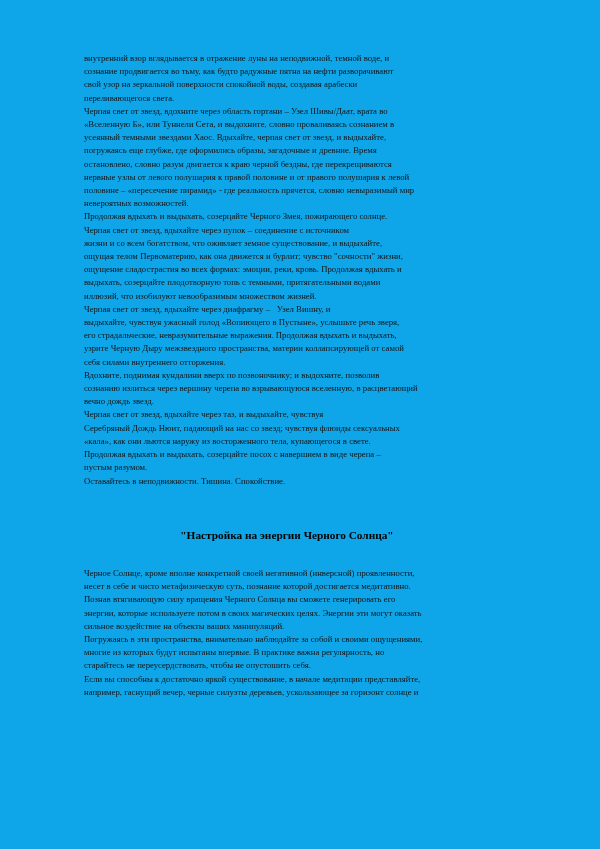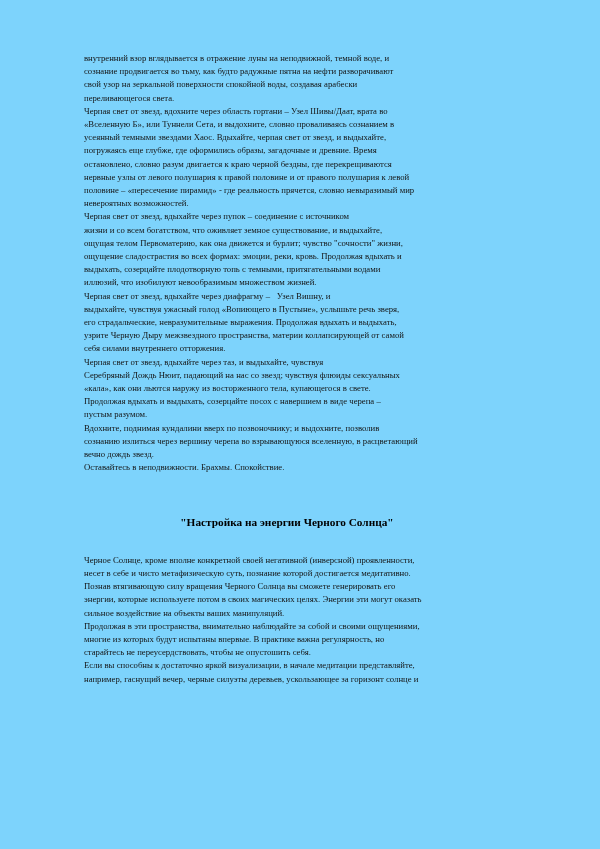--- a/index.html
+++ b/index.html
@@ -12,21 +12,21 @@
     height: 849px;
     overflow: hidden;
     font-family: "Liberation Serif", "DejaVu Serif", serif;
     color: #1a1a1a;
   }
   .page {
     box-sizing: border-box;
     width: 600px;
     height: 849px;
     padding: 52px 110px 0 84px;
-    background: #7dd3fc;
+    background: #0ea5e9;
   }
   .doc-body {
     font-size: 8.7px;
     line-height: 13.2px;
     text-align: left;
     color: #141414;
     -webkit-font-smoothing: antialiased;
   }
   .para {
     margin: 0;
@@ -61,48 +61,49 @@
 свой узор на зеркальной поверхности спокойной воды, создавая арабески
 переливающегося света.</p>
       <p class="para">Черпая свет от звезд, вдохните через область гортани – Узел Шивы/Даат, врата во
 «Вселенную Б», или Туннели Сета, и выдохните, словно проваливаясь сознанием в
 усеянный темными звездами Хаос. Вдыхайте, черпая свет от звезд, и выдыхайте,
 погружаясь еще глубже, где оформились образы, загадочные и древние. Время
 остановлено, словно разум двигается к краю черной бездны, где перекрещиваются
 нервные узлы от левого полушария к правой половине и от правого полушария к левой
 половине – «пересечение пирамид» - где реальность прячется, словно невыразимый мир
 невероятных возможностей.</p>
+      <p class="para">Продолжая вдыхать и выдыхать, созерцайте Черного Змея, пожирающего солнце.</p>
       <p class="para">Черпая свет от звезд, вдыхайте через пупок – соединение с источником
 жизни и со всем богатством, что оживляет земное существование, и выдыхайте,
 ощущая телом Первоматерию, как она движется и бурлит; чувство "сочности" жизни,
 ощущение сладострастия во всех формах: эмоции, реки, кровь. Продолжая вдыхать и
 выдыхать, созерцайте плодотворную топь с темными, притягательными водами
 иллюзий, что изобилуют невообразимым множеством жизней.</p>
       <p class="para">Черпая свет от звезд, вдыхайте через диафрагму –   Узел Вишну, и
 выдыхайте, чувствуя ужасный голод «Вопиющего в Пустыне», услышьте речь зверя,
 его страдальческие, невразумительные выражения. Продолжая вдыхать и выдыхать,
 узрите Черную Дыру межзвездного пространства, материи коллапсирующей от самой
 себя силами внутреннего отторжения.</p>
+      <p class="para">Вдохните, поднимая кундалини вверх по позвоночнику; и выдохните, позволив
+сознанию излиться через вершину черепа во взрывающуюся вселенную, в расцветающий
+вечно дождь звезд.</p>
       <p class="para">Черпая свет от звезд, вдыхайте через таз, и выдыхайте, чувствуя
 Серебряный Дождь Нюит, падающий на нас со звезд; чувствуя флюиды сексуальных
 «кала», как они льются наружу из восторженного тела, купающегося в свете.
 Продолжая вдыхать и выдыхать, созерцайте посох с навершием в виде черепа –
 пустым разумом.</p>
-      <p class="para">Вдохните, поднимая кундалини вверх по позвоночнику; и выдохните, позволив
-сознанию излиться через вершину черепа во взрывающуюся вселенную, в расцветающий
-вечно дождь звезд.</p>
-      <p class="para">Оставайтесь в неподвижности. Брахмы. Спокойствие.</p>
+      <p class="para">Оставайтесь в неподвижности. Тишина. Спокойствие.</p>
       <div class="spacer-line"></div>
       <div class="spacer-heading-top"></div>
       <h2 class="section-heading">"Настройка на энергии Черного Солнца"</h2>
       <div class="spacer-heading-bottom"></div>
       <p class="para">Черное Солнце, кроме вполне конкретной своей негативной (инверсной) проявленности,
 несет в себе и чисто метафизическую суть, познание которой достигается медитативно.
 Познав втягивающую силу вращения Черного Солнца вы сможете генерировать его
 энергии, которые используете потом в своих магических целях. Энергии эти могут оказать
 сильное воздействие на объекты ваших манипуляций.</p>
-      <p class="para">Продолжая в эти пространства, внимательно наблюдайте за собой и своими ощущениями,
+      <p class="para">Погружаясь в эти пространства, внимательно наблюдайте за собой и своими ощущениями,
 многие из которых будут испытаны впервые. В практике важна регулярность, но
 старайтесь не переусердствовать, чтобы не опустошить себя.</p>
-      <p class="para">Если вы способны к достаточно яркой визуализации, в начале медитации представляйте,
+      <p class="para">Если вы способны к достаточно яркой существование, в начале медитации представляйте,
 например, гаснущий вечер, черные силуэты деревьев, ускользающее за горизонт солнце и</p>
     </div>
 </div>
 
 </body></html>

